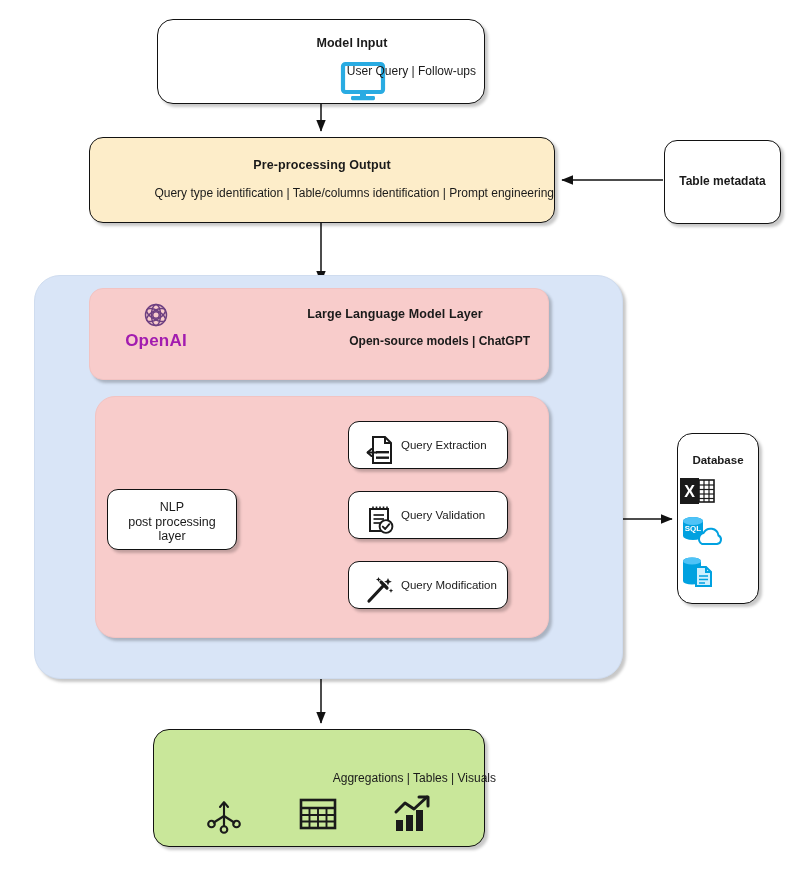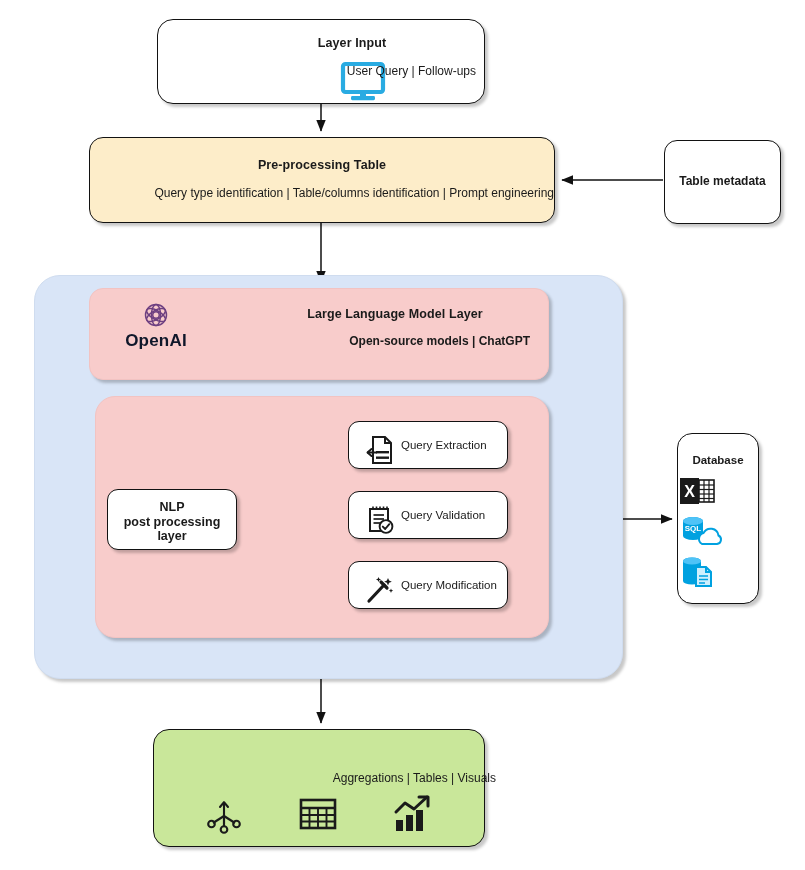--- a/index.html
+++ b/index.html
@@ -40,27 +40,27 @@
 
   
   #blue{left:34px;top:275px;width:589px;height:404px;background:#d9e5f7;border:1.3px solid #cfdcef;border-radius:26px;}
 
   
   #llm{left:89px;top:288px;width:460px;height:92px;background:#f8cccb;border:1.2px solid #f2c3c2;border-radius:14px;}
   #llm-title{position:absolute;left:170px;top:18px;width:270px;}
   #llm-sub{position:absolute;left:170px;top:45px;width:270px;font-weight:bold;}
   #openai-logo{position:absolute;left:112px;top:300px;width:88px;height:62px;text-align:center;}
   #openai-logo .mark{display:block;height:30px;}
-  #openai-logo .wordmark{display:block;font-size:17px;font-weight:bold;color:#0f172a;letter-spacing:.2px;margin-top:1px;}
+  #openai-logo .wordmark{display:block;font-size:17px;font-weight:bold;color:#a21caf;letter-spacing:.2px;margin-top:1px;}
 
   
   #nlp-panel{left:95px;top:396px;width:454px;height:242px;background:#f8cccb;border:1.2px solid #f2c3c2;border-radius:20px;}
 
   #nlp-box{left:107px;top:489px;width:130px;height:61px;border-radius:11px;}
-  #nlp-box .lab{position:absolute;left:0;top:10px;width:100%;text-align:center;font-size:12.5px;font-weight:bold;line-height:14.5px;}
+  #nlp-box .lab{position:absolute;left:0;top:10px;width:100%;text-align:center;font-size:12.5px;font-weight:normal;line-height:14.5px;}
 
   .qbox{width:160px;height:48px;border-radius:11px;left:348px;}
   #q-extract{top:421px;}
   #q-validate{top:491px;}
   #q-modify{top:561px;}
   .qbox .qicon{position:absolute;left:14px;top:11px;width:34px;height:34px;}
   .qbox .qlab{position:absolute;left:52px;top:0;height:100%;display:flex;align-items:center;font-size:11.5px;}
 
   
   #database{left:677px;top:433px;width:82px;height:171px;border-radius:15px;padding-left:12px;}
@@ -113,26 +113,26 @@
   <div id="blue" class="node shadow"></div>
 
   <div id="user-input" class="node rr shadow">
     <span id="monitor-icon">
       <svg width="46" height="42" viewBox="0 0 46 42">
         <rect x="3" y="3" width="40" height="28" rx="2.5" fill="none" stroke="#29abe2" stroke-width="4.2"></rect>
         <rect x="20" y="30" width="6" height="6" fill="#29abe2"></rect>
         <rect x="11" y="35" width="24" height="4.2" rx="1.4" fill="#29abe2"></rect>
       </svg>
     </span>
-    <div id="ui-title" class="title">Layer Input</div>
+    <div id="ui-title" class="title">Model Input</div>
     <div id="ui-sub" class="sub">User Query  |  Follow-ups</div>
   </div>
 
   <div id="preproc" class="node shadow">
-    <div id="pp-title" class="title">Pre-processing Table</div>
+    <div id="pp-title" class="title">Pre-processing Output</div>
     <div id="pp-sub" class="sub">Query type identification  |  Table/columns identification  |  Prompt engineering</div>
   </div>
 
   <div id="tablemeta" class="node rr shadow">
     <div id="tm-label">Table metadata</div>
   </div>
 
   <div id="llm" class="node shadow">
     <div id="llm-title" class="title">Large Language Model Layer</div>
     <div id="llm-sub" class="sub">Open-source models  |  ChatGPT</div>

